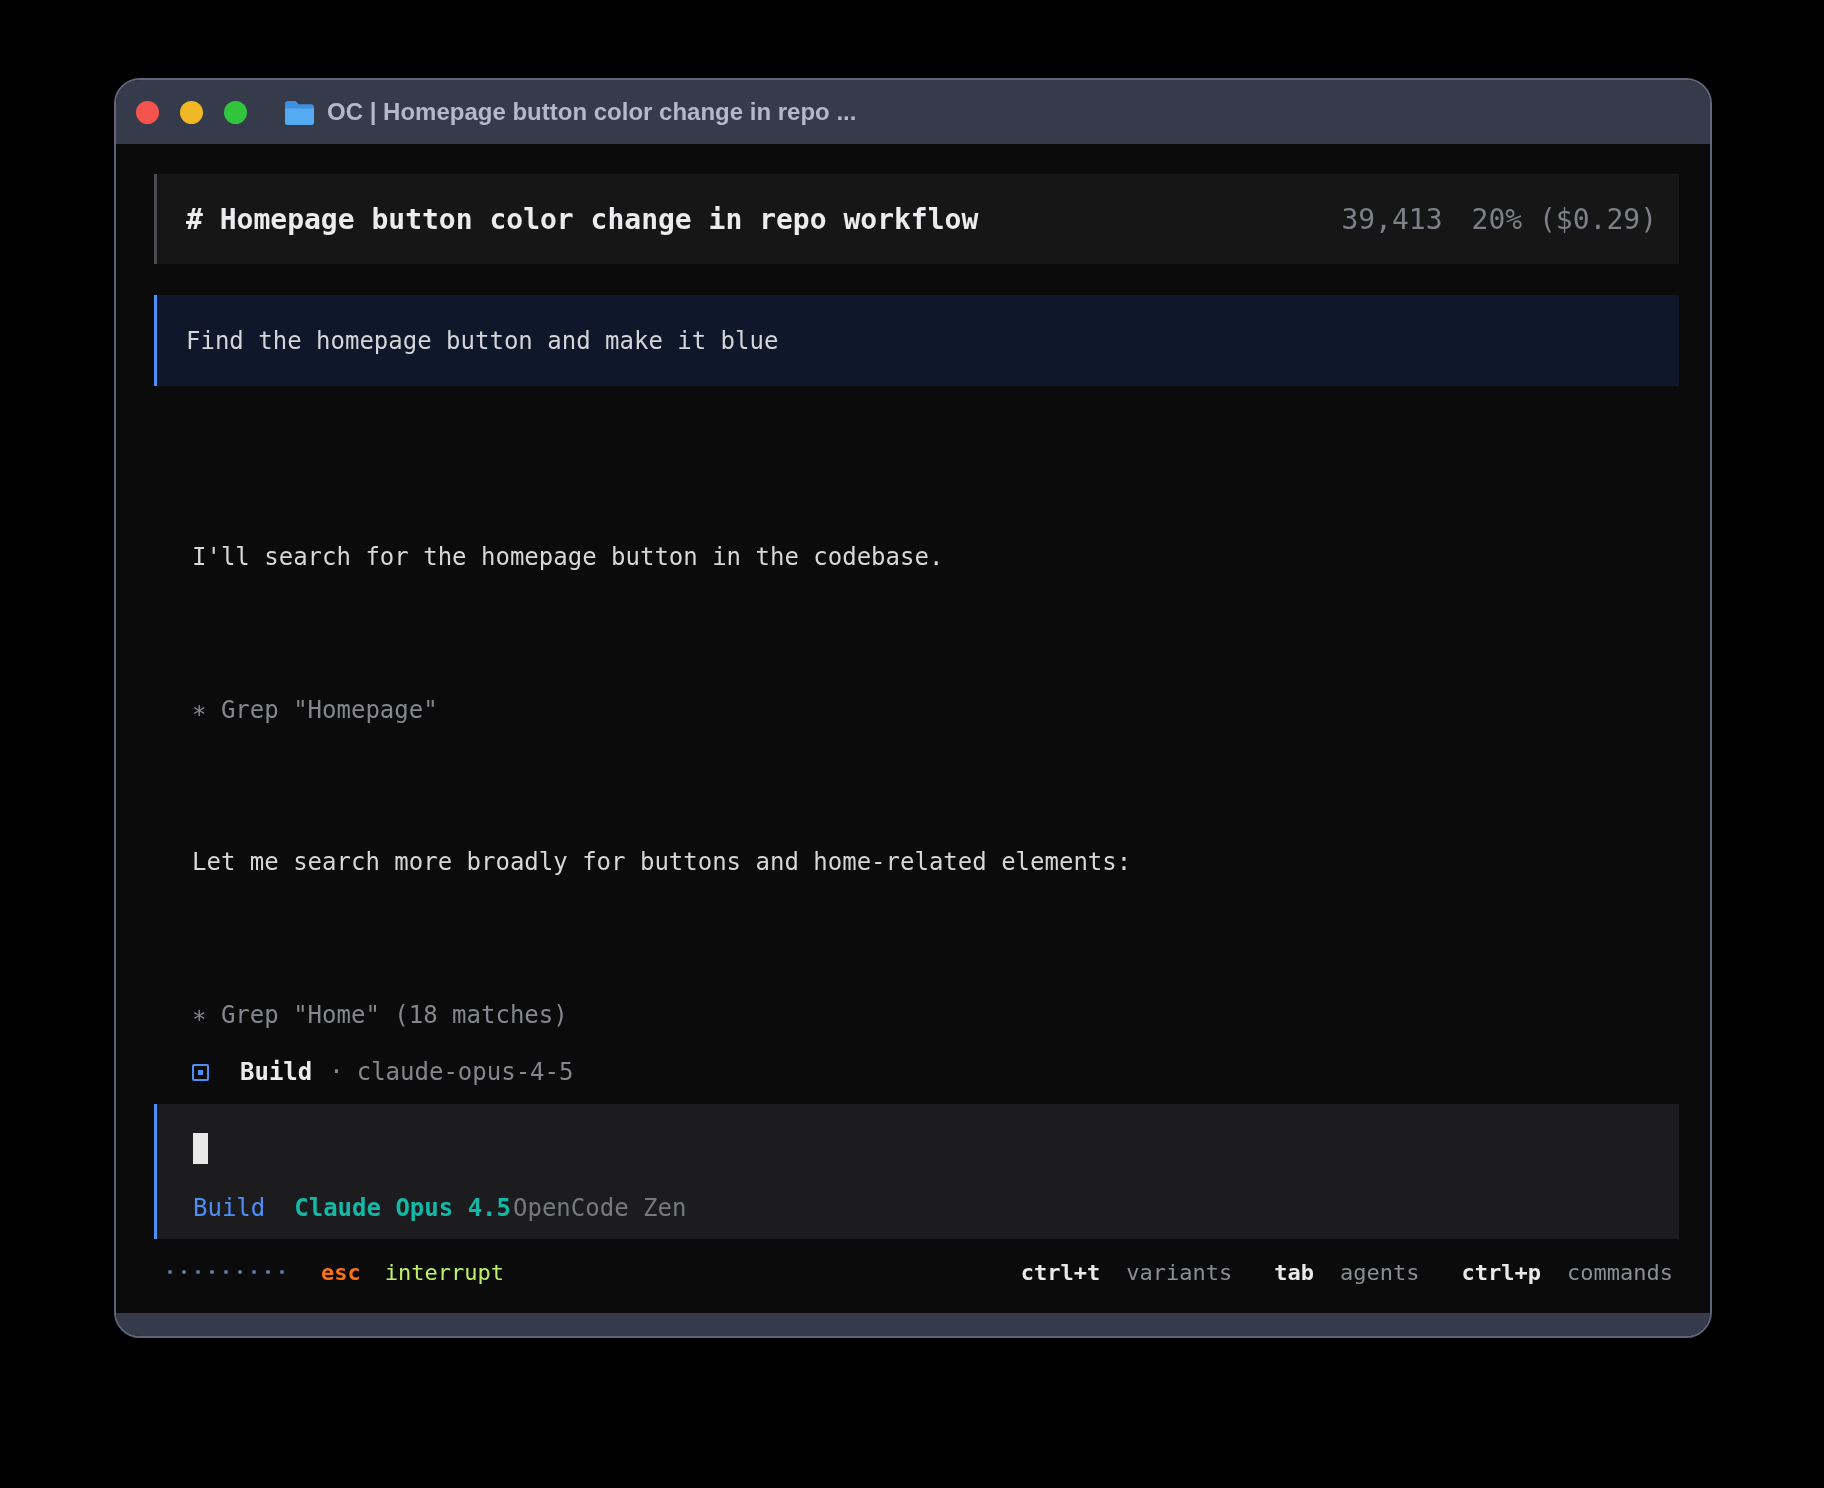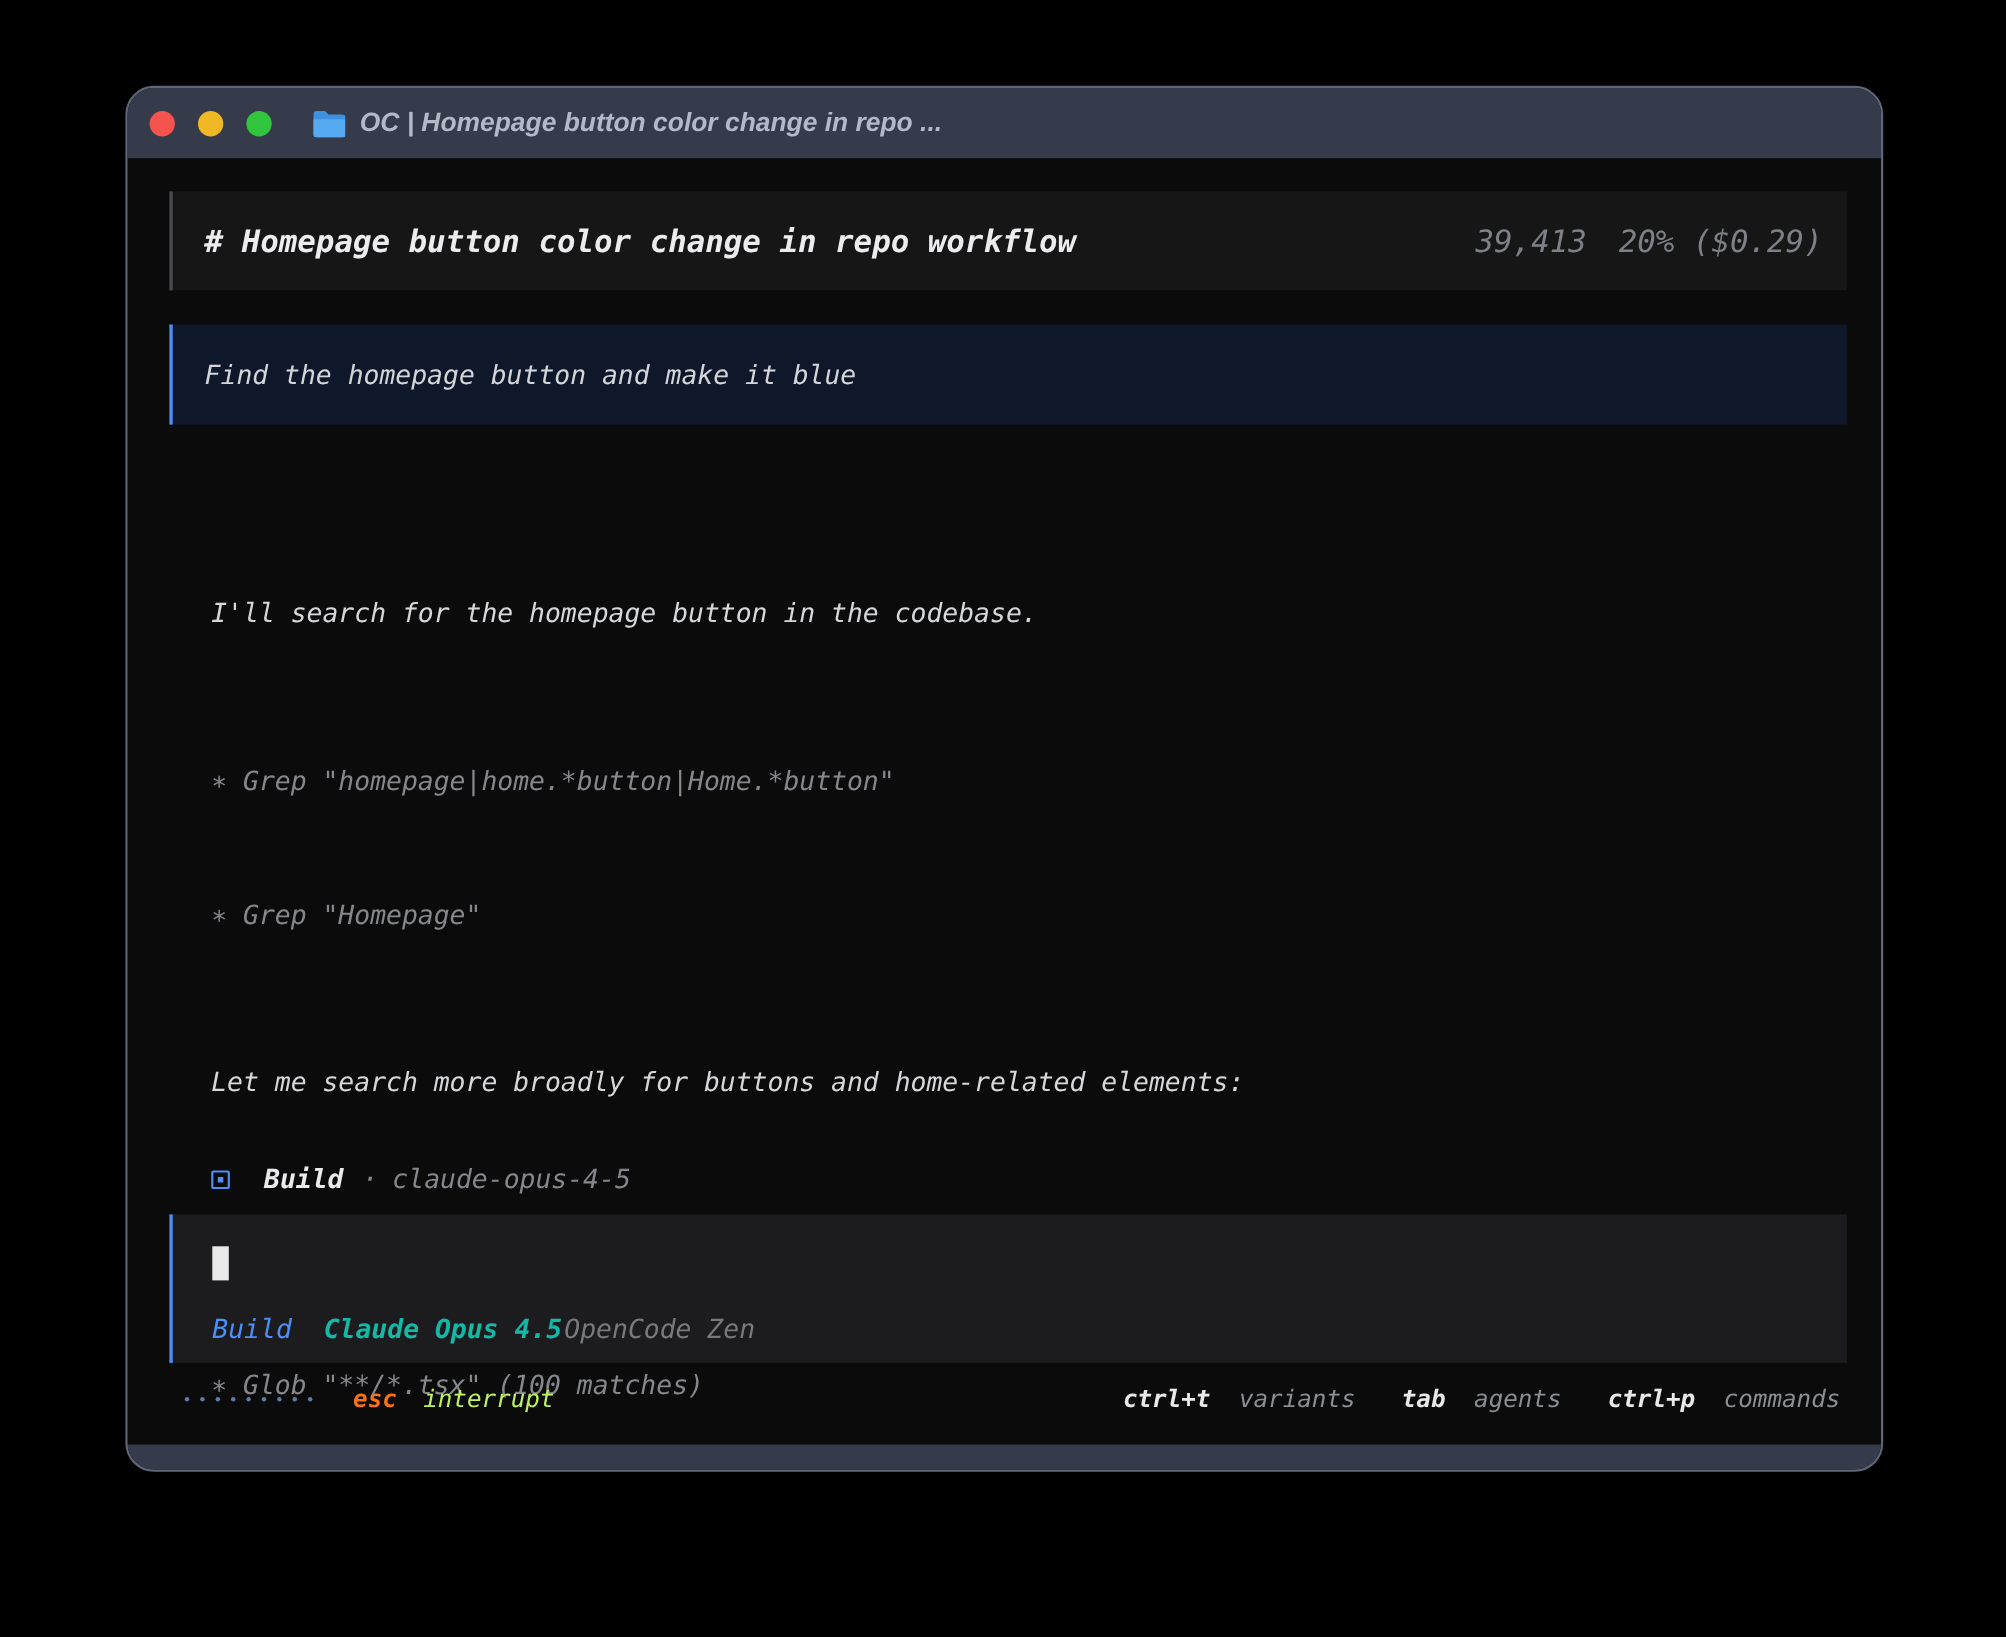--- a/index.html
+++ b/index.html
@@ -1,18 +1,18 @@
 <!DOCTYPE html>
 <html style="--accent-blue: #4d8ef7; --titlebar-bg: #363b4c; --traffic-red: #f4534e; --traffic-yellow: #f0b825; --traffic-green: #30c53c; --folder-blue: #4aa3f0; --spinner-dot: #5d7aa9;"><head>
 <meta charset="utf-8">
 <style>
   html,body{margin:0;padding:0;background:#000;}
   body{width:1824px;height:1488px;overflow:hidden;}
   #screen{position:relative;width:1672px;height:1488px;background:#000;
-          font-family:"DejaVu Sans Mono","Liberation Mono",monospace;font-style:italic;}
+          font-family:"DejaVu Sans Mono","Liberation Mono",monospace;}
 
   .window{position:absolute;left:114px;top:78px;width:1598px;height:1260px;
           border-radius:26px;background:#0b0b0c;border:2px solid #60657a;
           box-sizing:border-box;display:flex;flex-direction:column;overflow:hidden;
           box-shadow:0 20px 70px rgba(0,0,0,.85);}
 
   
   .titlebar{flex:0 0 64px;background:var(--titlebar-bg,#363b4c);display:flex;
             align-items:center;padding:0 20px;}
   .lights{display:flex;gap:21px;}
@@ -112,21 +112,20 @@
 
       <div class="user-box">
         <span>Find the homepage button and make it blue</span>
       </div>
 
       <div class="conversation">
         
       
           <div class="line text">I'll search for the homepage button in the codebase.</div>
         
-          <div class="line tool gap">∗ Grep "homepage|home.*button|Home.*button"</div>
         
           <div class="line tool">∗ Grep "Homepage"</div>
         
           <div class="line text gap">Let me search more broadly for buttons and home-related elements:</div>
         
           <div class="line tool gap">∗ Grep "Home" (18 matches)</div>
         
           <div class="line tool">∗ Glob "**/*.tsx" (100 matches)</div>
         
           

